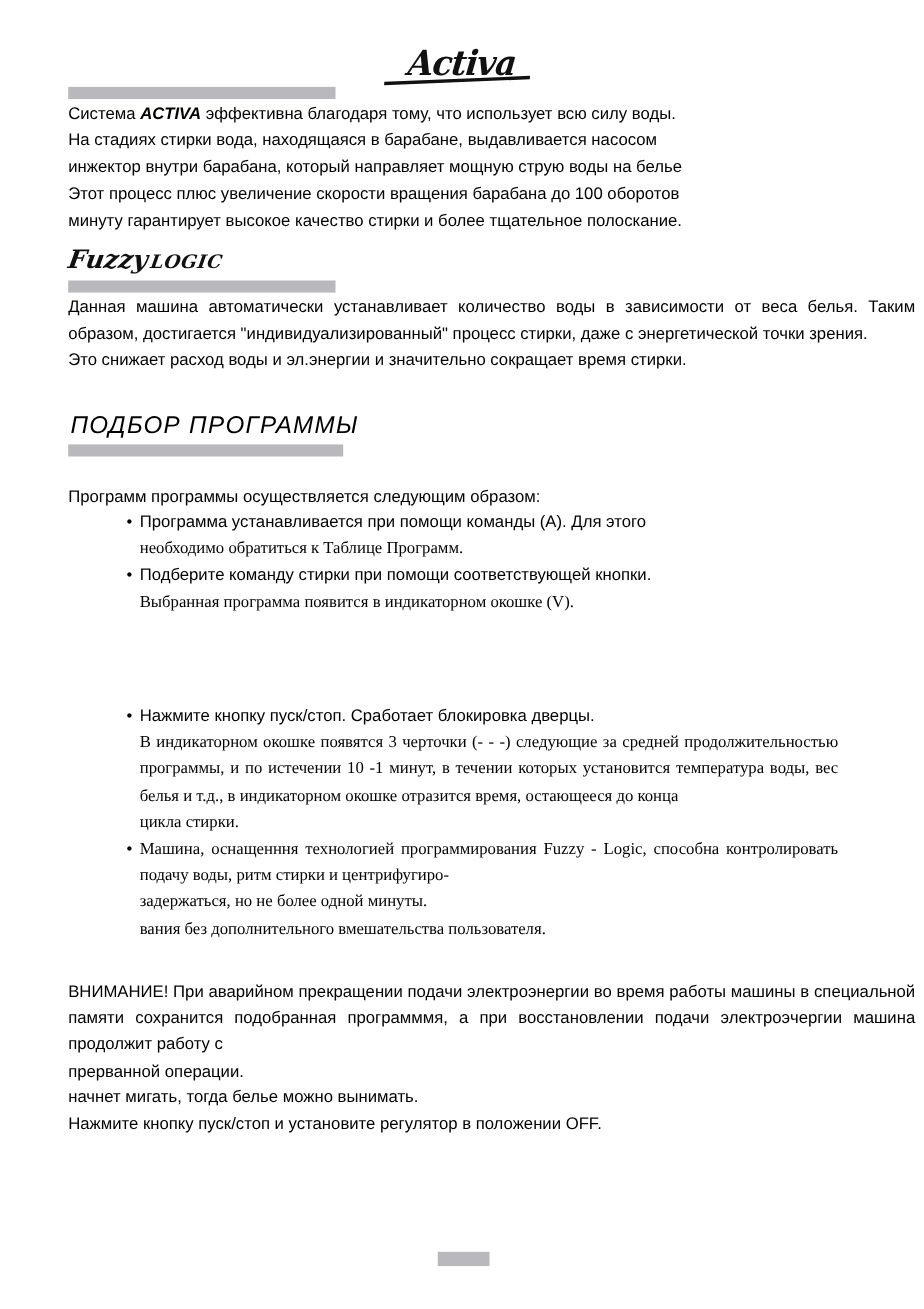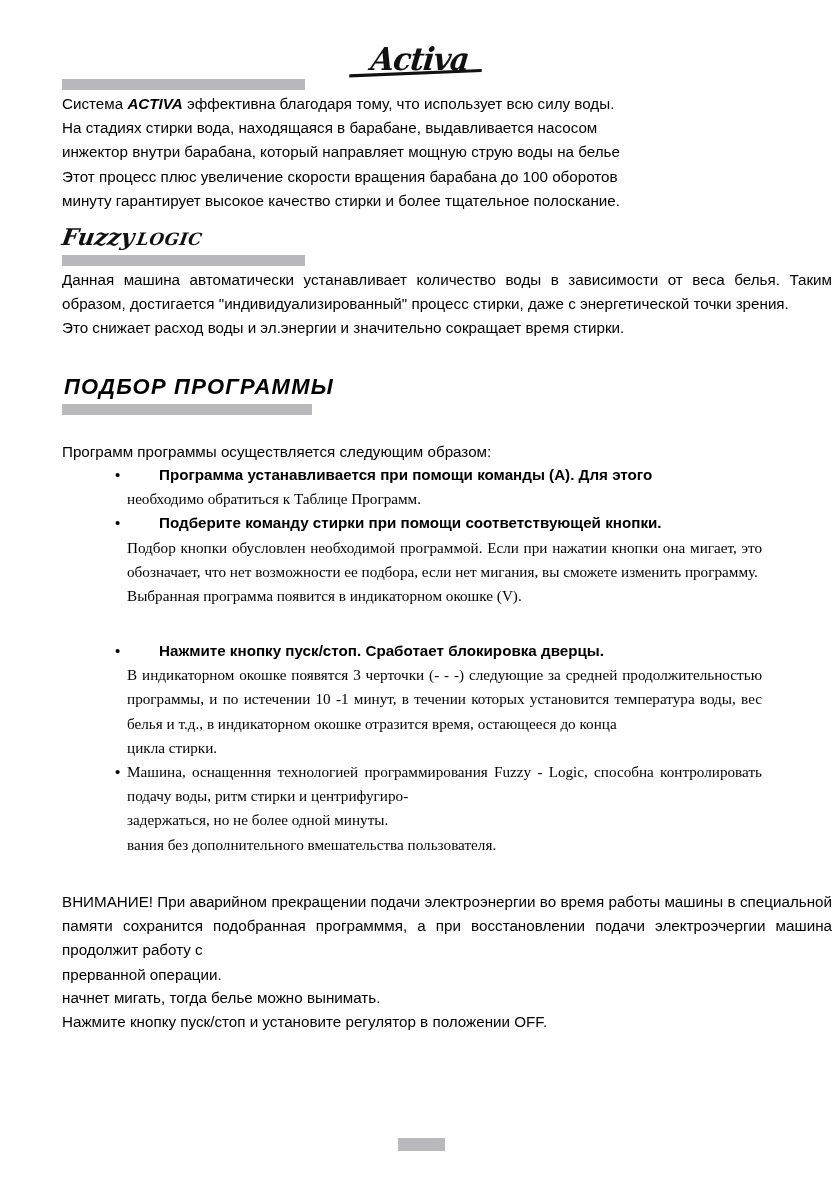--- a/index.html
+++ b/index.html
@@ -85,21 +85,21 @@
   .rule-activa { left: 62px; top: 79px;  width: 243px; }
   .rule-fuzzy  { left: 62px; top: 255px; width: 243px; }
   .rule-podbor { left: 62px; top: 404px; width: 250px; }
 
   
   .heading-podbor {
     position: absolute;
     left: 64px;
     top: 374px;
     font-family: "Liberation Sans", sans-serif;
-    font-weight: bold;
+    font-weight: normal;
     font-style: italic;
     font-size: 22px;
     letter-spacing: 1.2px;
     line-height: 26px;
     white-space: nowrap;
   }
 
   
   .block {
     position: absolute;
@@ -135,21 +135,21 @@
     padding-left: 65px;
     margin-bottom: 0;
   }
   .bullet-item .dot {
     position: absolute;
     left: 53px;
     top: 0;
     font-size: 15px;
     line-height: 24.2px;
   }
-  .bullet-item .lead { font-weight: bold; display: block; margin-left: 32px; }
+  .bullet-item .lead { font-weight: normal; display: block; }
   .bullet-item .cont { display: block; font-family: Liberation Serif, serif; }
   .bullet-item .cont.j { text-align: justify; text-align-last: left; }
 
   
   #block-vnimanie { left: 62px; top: 890px;  width: 770px; }
   #block-konec    { left: 62px; top: 986px;  width: 770px; }
 
   
   .footer-box {
     position: absolute;
@@ -197,21 +197,20 @@
 
   <div class="bullets" id="bullets-1">
     <div class="bullet-item">
       <span class="dot">•</span>
       <span class="lead">Программа устанавливается при помощи команды (А). Для этого</span>
       <span class="cont">необходимо обратиться к Таблице Программ.</span>
     </div>
     <div class="bullet-item">
       <span class="dot">•</span>
       <span class="lead">Подберите команду стирки при помощи соответствующей кнопки.</span>
-      <span class="cont j">Подбор кнопки обусловлен необходимой программой. Если при нажатии кнопки она мигает, это обозначает, что нет возможности ее подбора, если нет мигания, вы сможете изменить программу.</span>
       <span class="cont">Выбранная  программа появится в индикаторном окошке (V).</span>
     </div>
   </div>
 
   <div class="bullets" id="bullets-2">
     <div class="bullet-item">
       <span class="dot">•</span>
       <span class="lead">Нажмите кнопку пуск/стоп. Сработает блокировка дверцы.</span>
       <span class="cont j">В индикаторном окошке появятся 3 черточки (- - -) следующие за средней продолжительностью программы, и по истечении 10 -1 минут, в  течении которых установится температура воды, вес белья и т.д., в индикаторном окошке отразится время, остающееся до конца</span>
       <span class="cont">цикла  стирки.</span>

